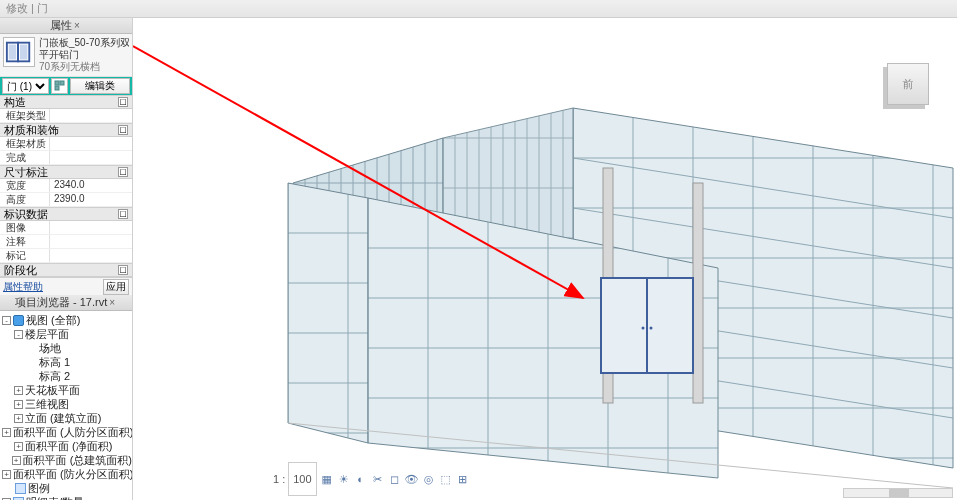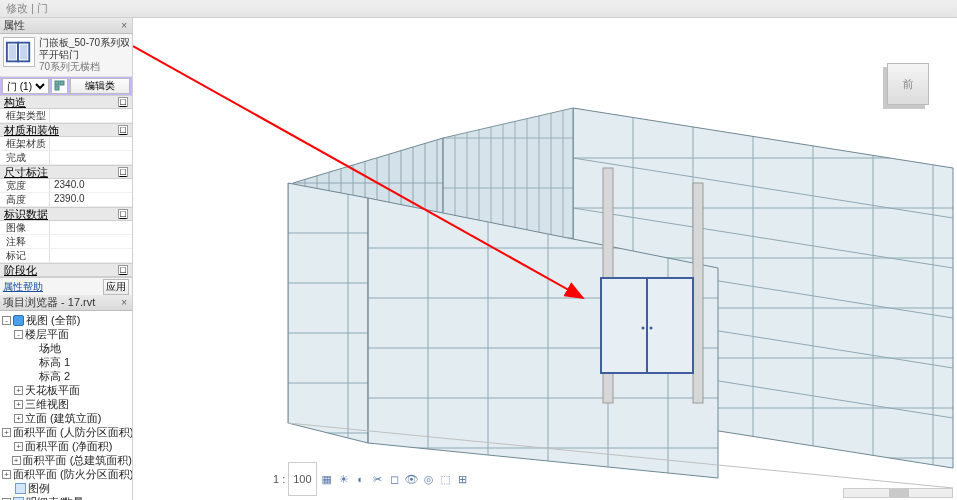--- a/index.html
+++ b/index.html
@@ -1,32 +1,32 @@
 <!DOCTYPE html>
 <html><head>
 <meta charset="utf-8">
 <style>
   * { box-sizing: border-box; margin: 0; padding: 0; font-family: "Microsoft YaHei", "SimSun", Arial, sans-serif; font-size: 11px; }
   body { background: #fff; width: 957px; height: 500px; overflow: hidden; position: relative; }
   .titlebar { height: 18px; background: linear-gradient(to bottom, #f0f0f0, #e5e5e5); border-bottom: 1px solid #cfcfcf; color: #888; padding: 1px 6px; font-size: 11px; }
   .layout { display: flex; height: calc(500px - 18px); }
   .left-col { width: 133px; display: flex; flex-direction: column; border-right: 1px solid #cfcfcf; background: #f5f5f5; }
-  .panel-header { display: flex; align-items: center; justify-content: space-between; background: linear-gradient(to bottom,#eaeaea,#d9d9d9); border-bottom: 1px solid #bdbdbd; height: 16px; padding: 0 3px; }
+  .panel-header { display: flex; align-items: center; justify-content: center; background: linear-gradient(to bottom,#eaeaea,#d9d9d9); border-bottom: 1px solid #bdbdbd; height: 16px; padding: 0 3px; }
   .panel-header span { font-size: 11px; color: #333; }
   .panel-header .x { color:#666; font-size:10px; cursor:default; padding:0 2px; }
   .type-selector { display:flex; align-items:flex-start; padding:3px; background:#f5f5f5; border-bottom:1px solid #e0e0e0; gap:4px; }
   .type-icon { width:32px; height:30px; display:flex; align-items:center; justify-content:center; border:1px solid #bbb; background:#fff; }
   .type-icon svg { width:28px; height:24px; }
   .type-text { font-size:10px; line-height:12px; color:#333; white-space:nowrap; overflow:hidden; }
-  .type-row { display:flex; align-items:center; height:18px; padding:0 2px; gap:2px; background:#c4b5fd; }
+  .type-row { display:flex; align-items:center; height:18px; padding:0 2px; gap:2px; background:#14b8a6; }
   .type-row select { flex:1; height:16px; font-size:10px; border:1px solid #bbb; background:#fff; }
   .type-row .etbtn { width:20px; height:16px; border:1px solid #bbb; background:#fff; display:flex; align-items:center; justify-content:center; font-size:9px; }
   .type-row .editbtn { height:16px; border:1px solid #bbb; background:linear-gradient(to bottom,#fdfdfd,#ececec); font-size:10px; padding:0 12px; cursor:pointer; }
   .prop-body { flex: 0 0 auto; background:#fff; }
-  .prop-cat { background:#e8e8e8; font-weight:normal; padding:1px 4px; border-top:1px solid #cfcfcf; border-bottom:1px solid #cfcfcf; display:flex; justify-content:space-between; align-items:center; height:14px; font-size:10px;text-decoration:underline; }
+  .prop-cat { background:#e8e8e8; font-weight:normal; padding:1px 4px; border-top:1px solid #cfcfcf; border-bottom:1px solid #cfcfcf; display:flex; justify-content:space-between; align-items:center; height:14px; font-size:10px; }
   .prop-cat .sq { width:10px; height:10px; border:1px solid #999; background:#fff; display:flex; align-items:center; justify-content:center; font-size:8px;}
   .prop-row { display:flex; height:14px; border-bottom:1px solid #efefef; }
   .prop-row .k { width:50px; padding-left:6px; border-right:1px solid #e0e0e0; font-size:10px; color:#333; overflow:hidden; white-space:nowrap;}
   .prop-row .v { flex:1; padding-left:4px; font-size:10px; color:#333; position:relative;}
   .prop-row .v.input { background:#fff; }
   .prop-footer { display:flex; height:18px; align-items:center; border-top:1px solid #cfcfcf; background:#f5f5f5; padding:0 3px; justify-content:space-between;}
   .prop-footer a { color:#1a4ea0; text-decoration:underline; font-size:10px; cursor:pointer;}
   .prop-footer button { font-size:10px; height:16px; padding:0 2px; border:1px solid #bbb; background:linear-gradient(to bottom,#fff,#eaeaea);}
   .browser { flex:1; overflow:auto; background:#fff; }
   .tree { padding:2px 0; }

